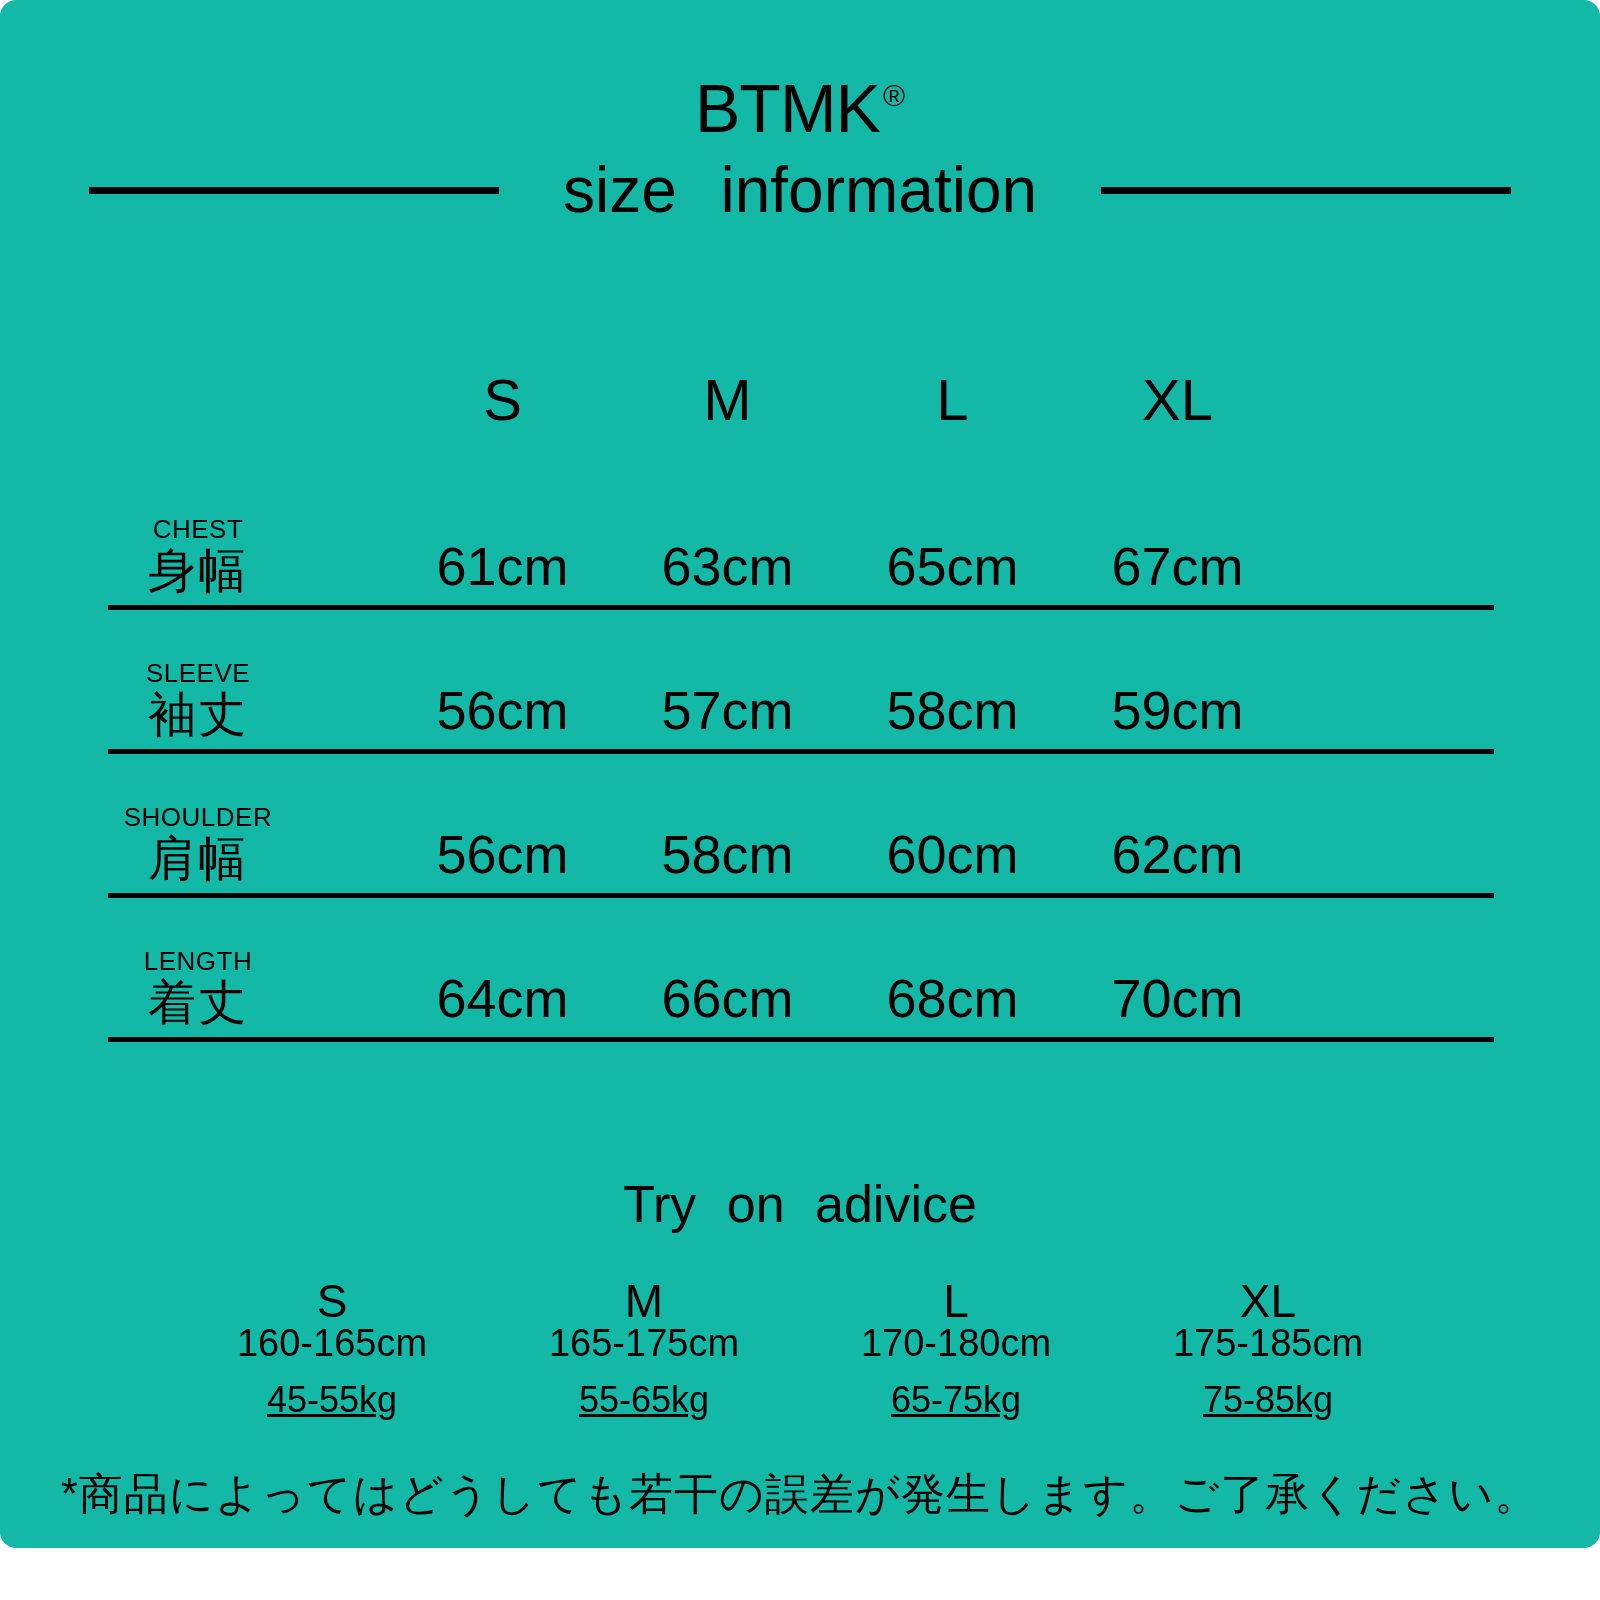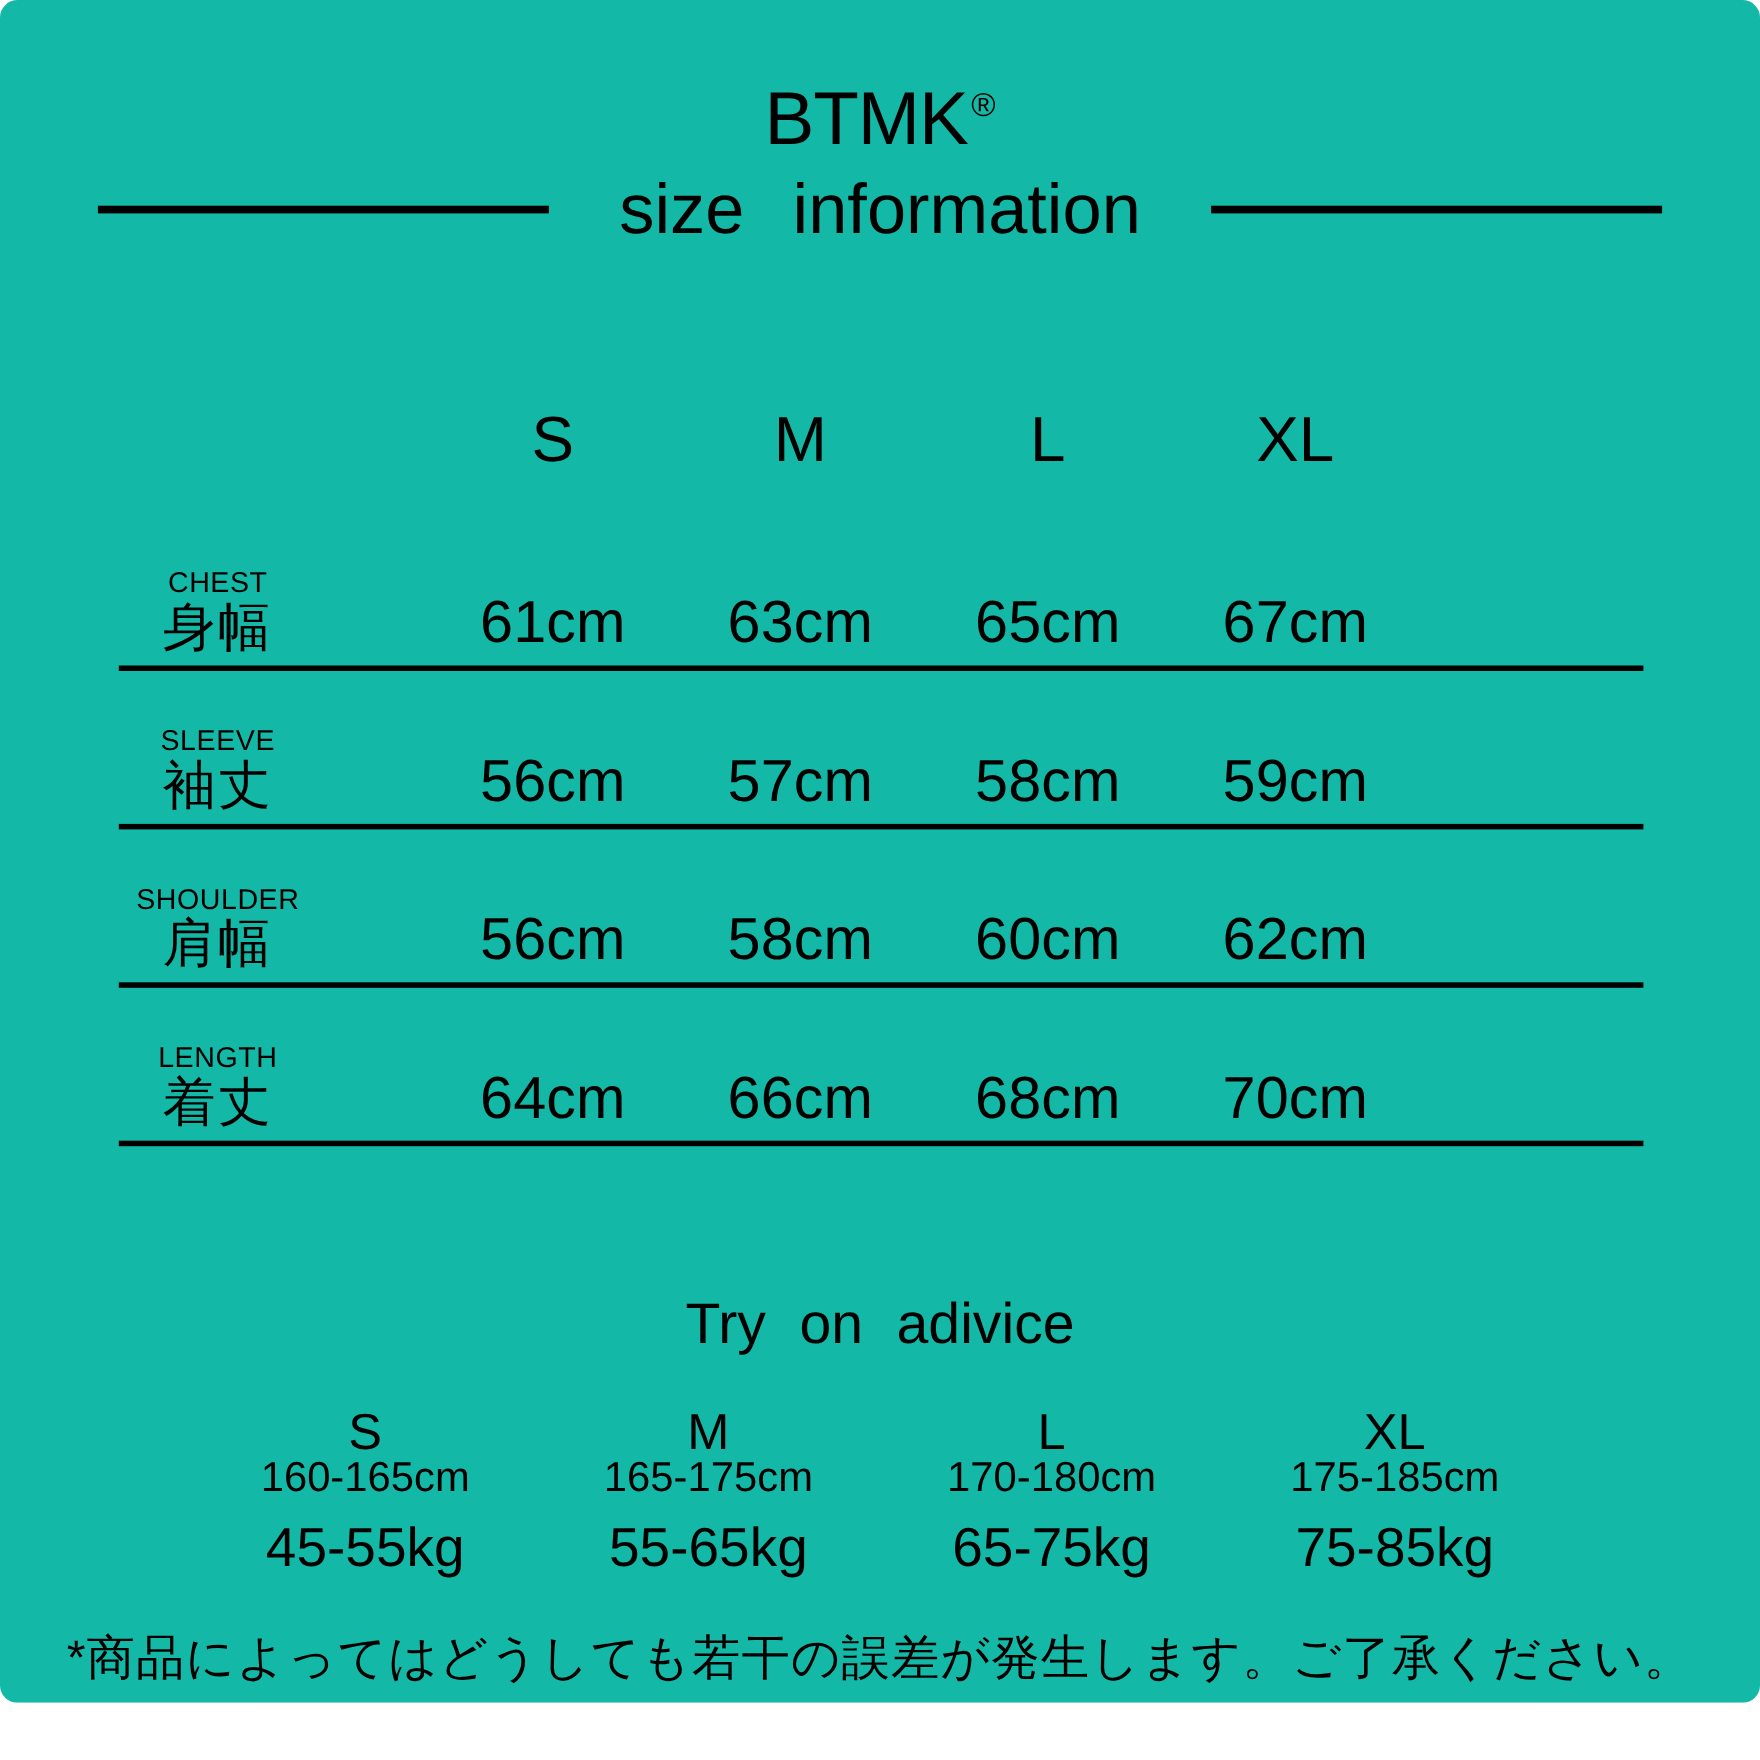--- a/index.html
+++ b/index.html
@@ -134,23 +134,24 @@
   .advice-size {
     font-size: 46px;
     line-height: 1;
     font-weight: 500;
   }
   .advice-height {
     font-size: 38px;
     line-height: 1;
   }
   .advice-weight {
-    font-size: 50px;
+    font-size: 36px;
     line-height: 1;
     margin-top: 20px;
+    text-decoration: underline;
   }
 
   
   .footer-note {
     text-align: center;
     font-size: 44px;
     line-height: 1.2;
     margin-top: 50px;
     letter-spacing: 1px;
     white-space: nowrap;

